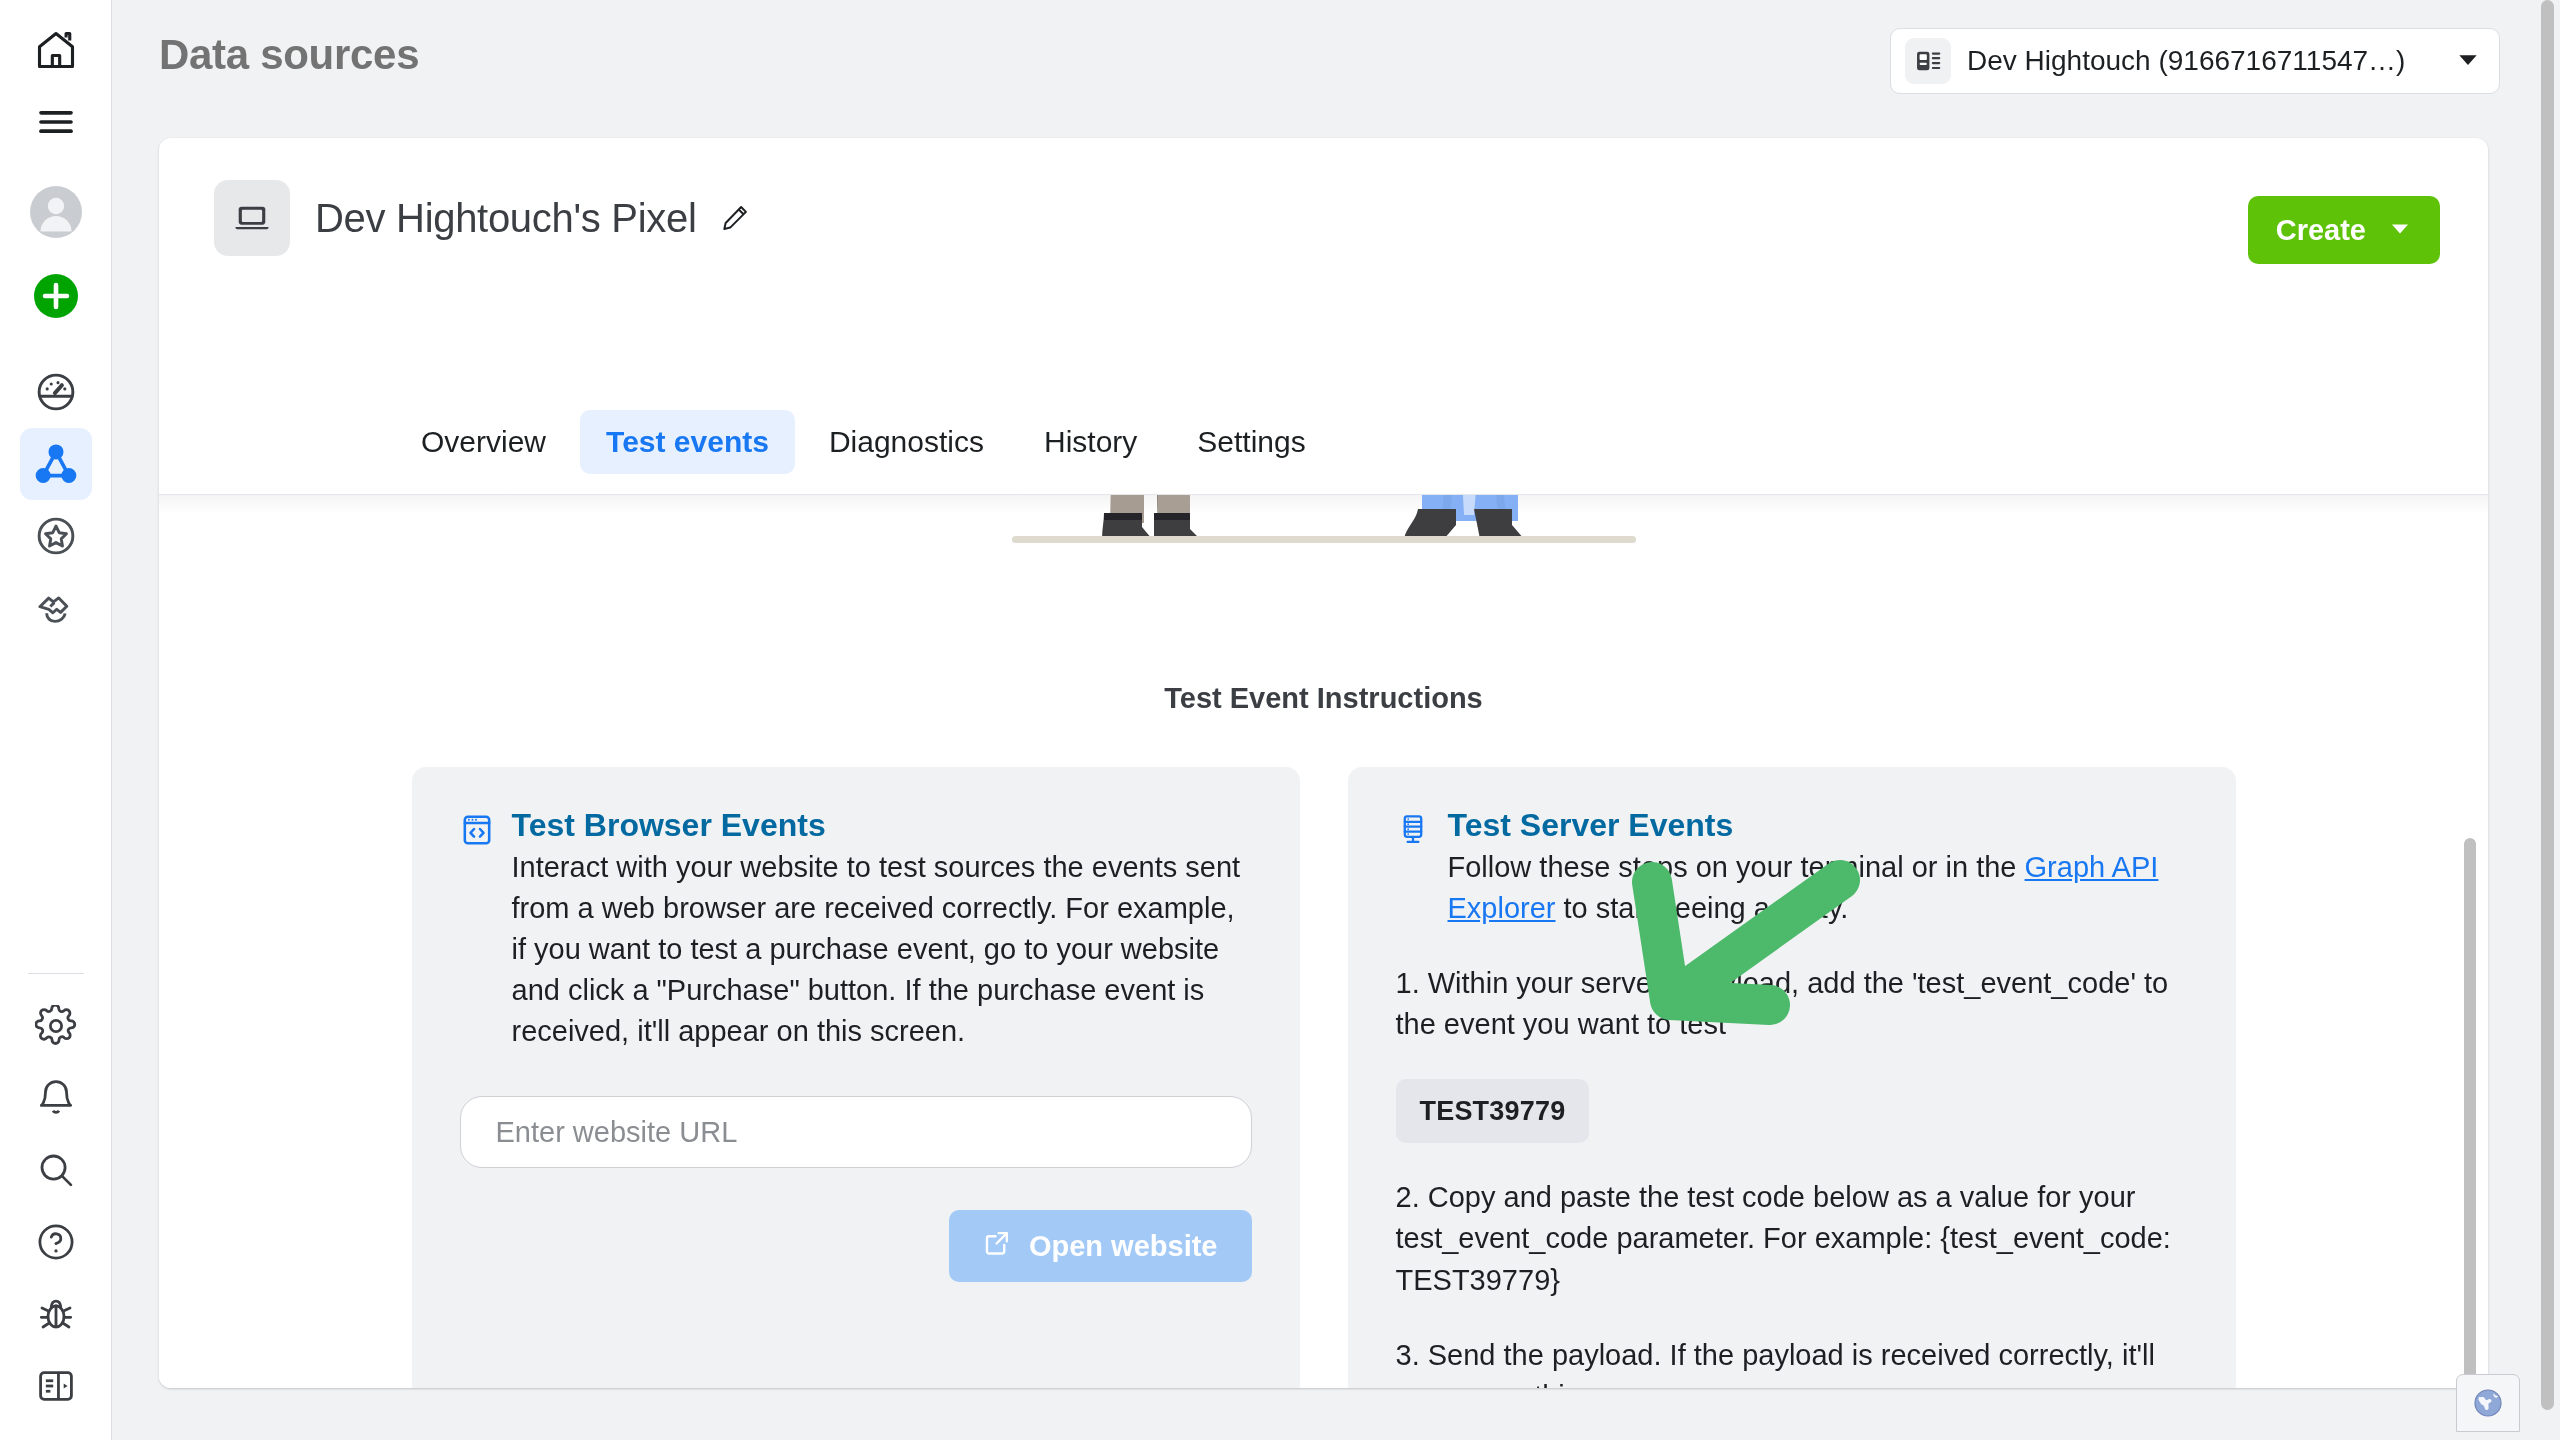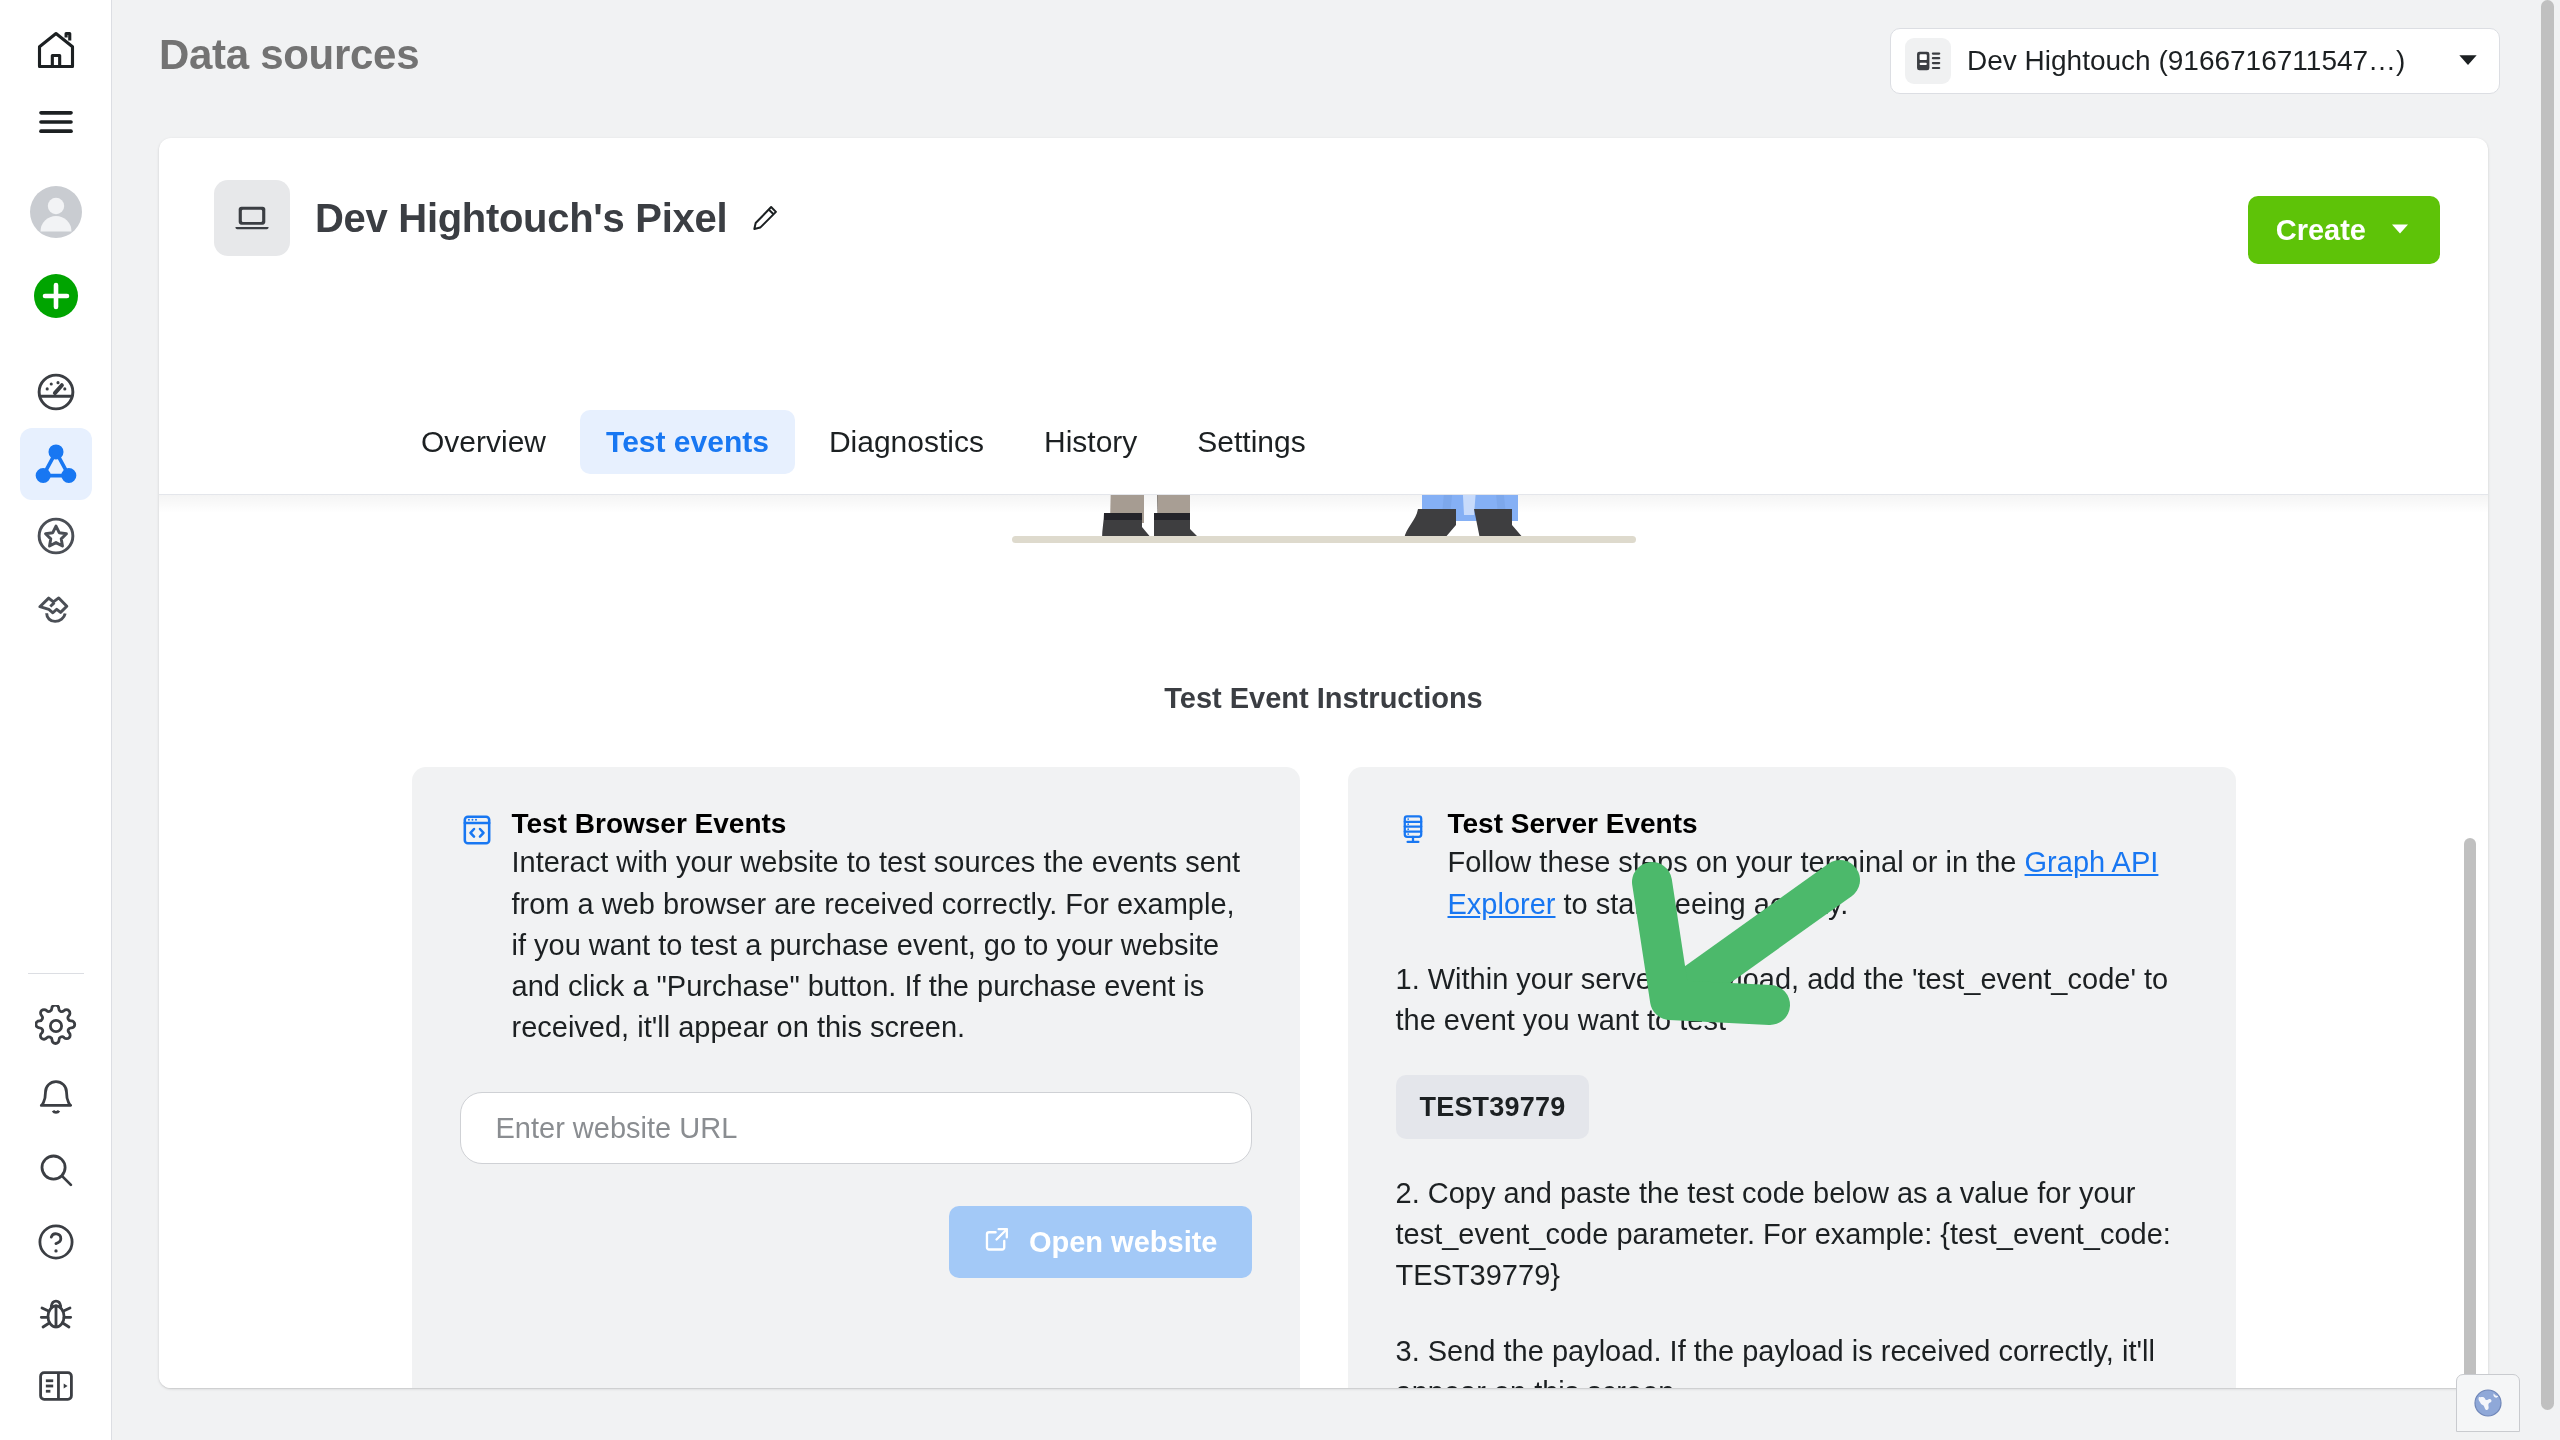--- a/index.html
+++ b/index.html
@@ -93,21 +93,21 @@
     position: absolute; left: 55px; top: 42px;
     display: flex; align-items: center;
   }
   #source-avatar {
     width: 76px; height: 76px; border-radius: 14px;
     background: #e7e8ea;
     display: flex; align-items: center; justify-content: center;
   }
   #source-name {
     margin-left: 25px;
-    font-size: 40px; font-weight: 700; color: #3b3e43;
+    font-size: 40px; font-weight: 400; color: #3b3e43;
     letter-spacing: -0.3px;
   }
   #edit-name-btn {
     margin-left: 18px; width: 40px; height: 40px;
     display: flex; align-items: center; justify-content: center;
     cursor: pointer;
   }
 
   
   #create-button {
@@ -180,21 +180,21 @@
     margin-top: 52px;
   }
   .info-card {
     width: 888px;
     background: #f1f2f3;
     border-radius: 14px;
     padding: 42px 48px 48px 48px;
   }
   .card-title-row { display: flex; align-items: flex-start; gap: 18px; }
   .card-title {
-    font-size: 28px; font-weight: 700; color: #000000;
+    font-size: 32px; font-weight: 700; color: #0369a1;
     line-height: 1.05;
   }
   .card-body-text {
     font-size: 29px; color: #1c2022; line-height: 1.42;
     margin-top: 4px;
   }
   .card-text-col { flex: 1 1 auto; }
   .card-para { font-size: 29px; color: #1c2022; line-height: 1.42; margin-top: 34px; }
   .card-link { color: #1877f2; text-decoration: underline; cursor: pointer; }
 

